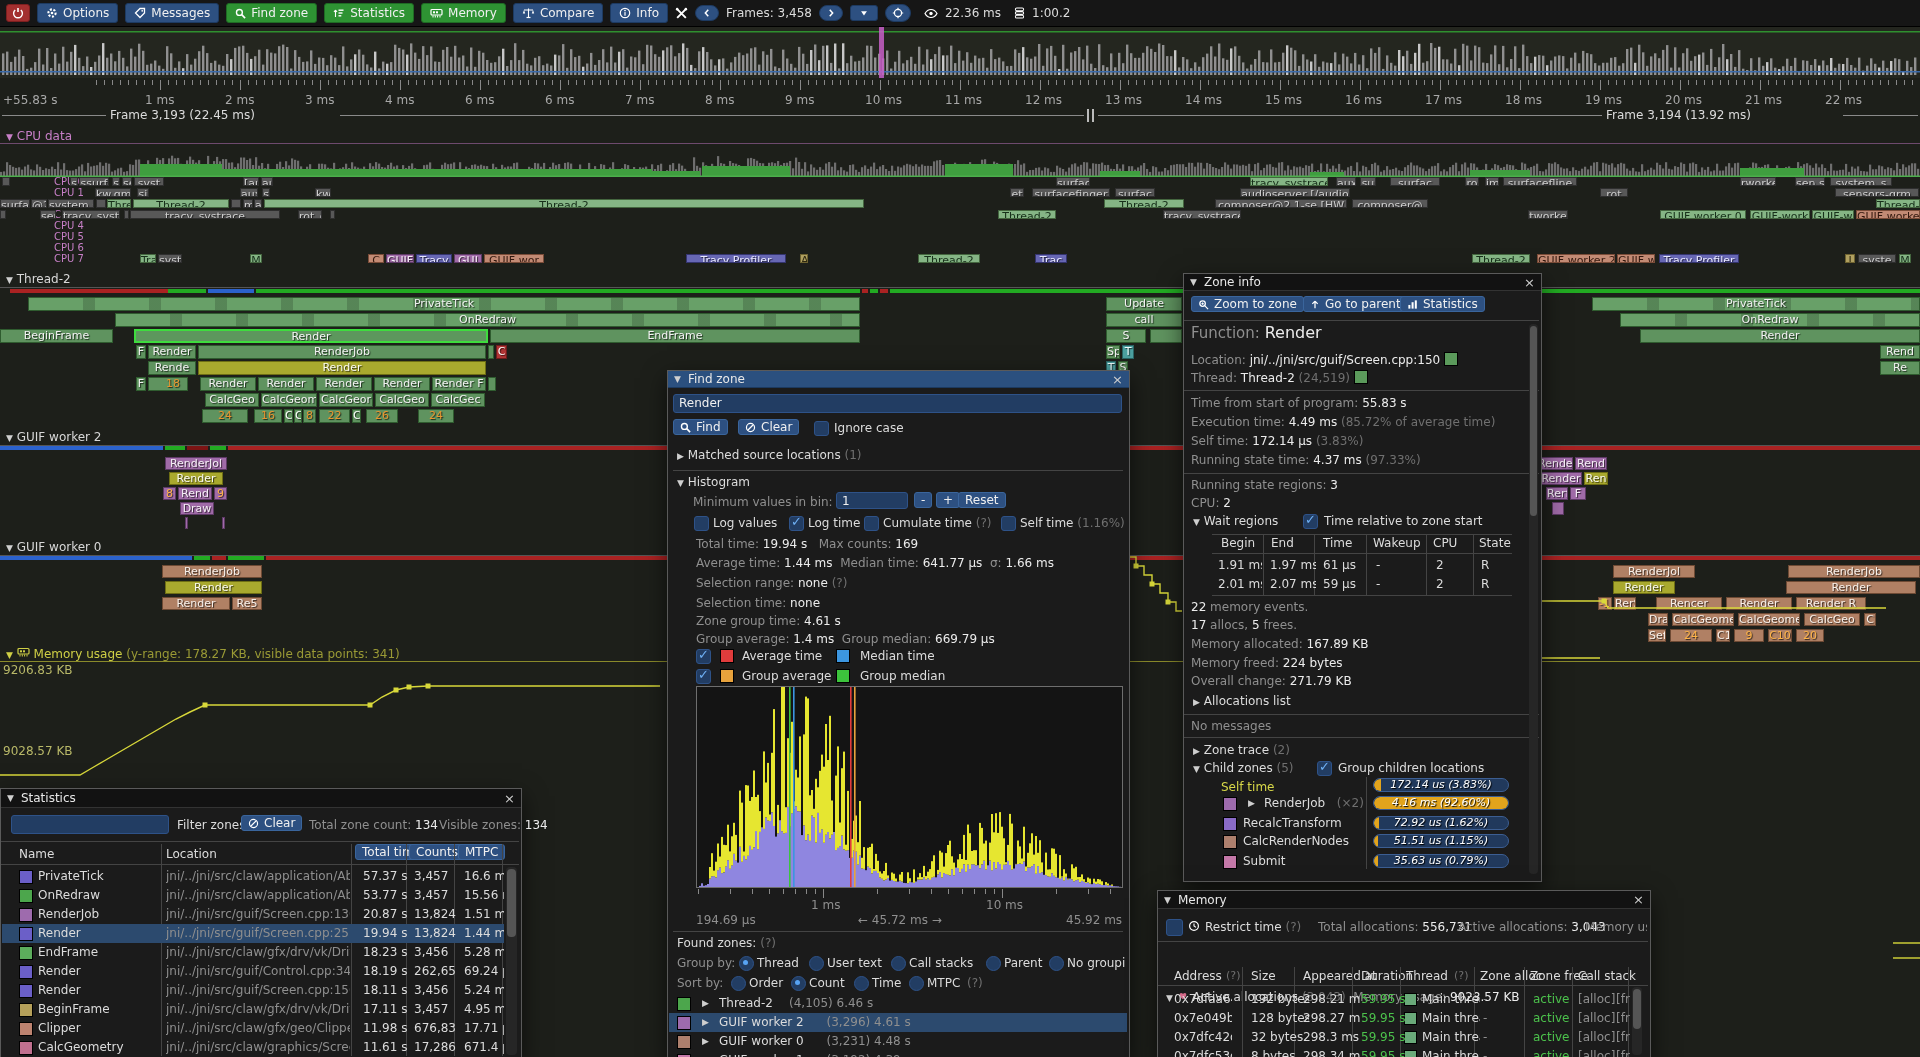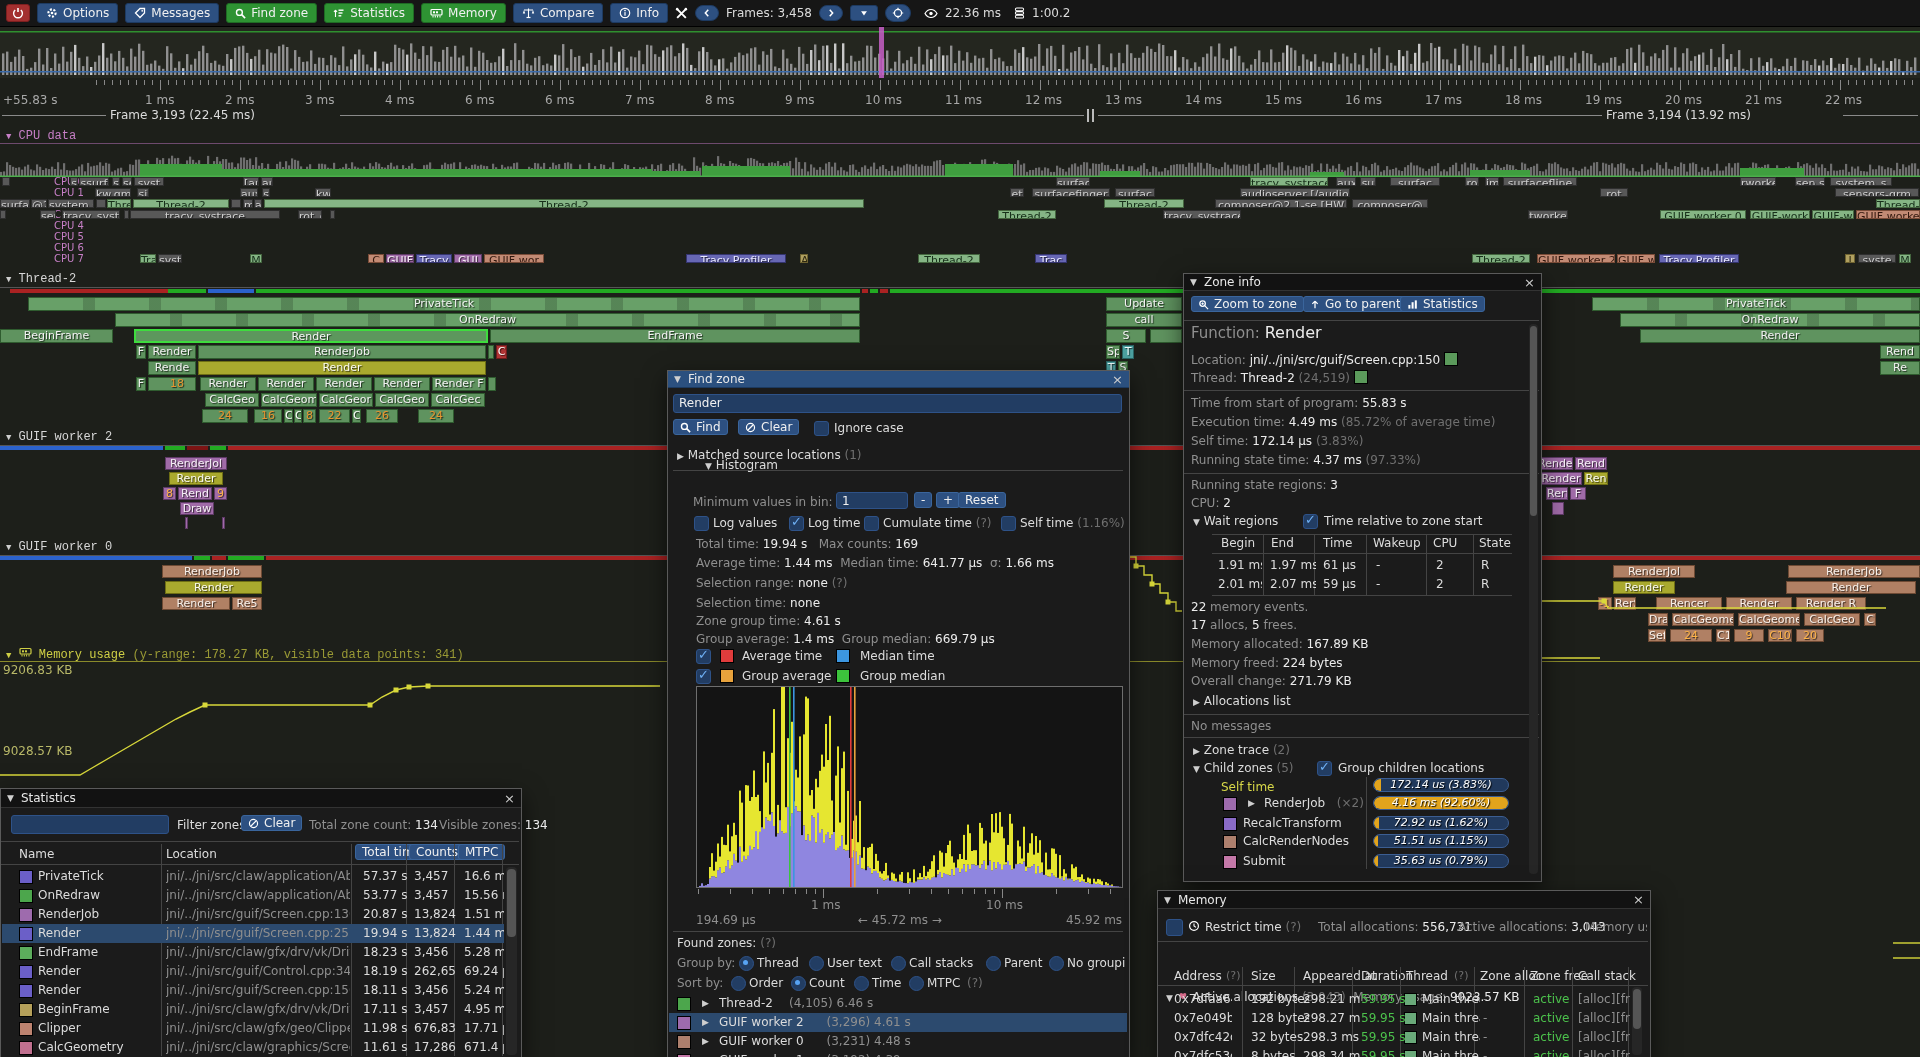--- a/index.html
+++ b/index.html
@@ -48,21 +48,21 @@
   .z-gnum{background:#5f935f;border-color:#2f5c2f;color:#e8952f;}
   .z-gC{background:#5f935f;border-color:#2f5c2f;color:#fff;}
   .z-pnum{background:#a06ba8;border-color:#5e3a66;color:#ffb347;}
   .z-brnum{background:#b08064;border-color:#6e4a34;color:#ffb347;}
   .z-cg{background:#585858;border-color:#2e2e2e;color:#cccccc;}
   .z-cgreen{background:#85b585;border-color:#44663f;color:#17301a;text-shadow:none;}
   .z-cindigo{background:#6767b4;border-color:#34346e;color:#e6e6ff;}
   .z-csalmon{background:#c28a74;border-color:#7a4c38;color:#33180e;text-shadow:none;}
   .z-cpurple{background:#a06ba8;border-color:#5e3a66;color:#f4eaf4;}
   .z-ctan{background:#b0a060;border-color:#6e6230;color:#2e2810;text-shadow:none;}
-  .sechdr{position:absolute;font-size:12px;white-space:nowrap;font-family:Liberation Mono, monospace;}
+  .sechdr{position:absolute;font-size:12px;white-space:nowrap;}
   .cpulab{position:absolute;color:#c77fc7;font-size:10px;line-height:10px;}
   .rtick{position:absolute;width:1px;background:#888;}
   .rlab{position:absolute;color:#a8a8a8;font-size:12px;white-space:nowrap;}
   .framelab{position:absolute;color:#dcdcdc;font-size:12px;white-space:nowrap;}
   .fline{position:absolute;height:1px;background:#8a8a8a;}
   .zibar{position:absolute;height:14px;border-radius:7px;background:#21395c;border:1px solid #3c5e92;box-sizing:border-box;overflow:hidden;font-style:italic;font-size:11px;text-align:center;line-height:12px;color:#fff;text-shadow:1px 1px 1px #000;}
   .zibar .fillseg{position:absolute;left:0;top:0;bottom:0;background:#e2a41c;}
   .zibar .bartxt{position:relative;}
   .cell{position:absolute;white-space:nowrap;overflow:hidden;font-size:12px;line-height:14px;}
 </style>
@@ -1735,21 +1735,21 @@
       <div class="zone z-red" style="left: 496px; top: 345px; width: 11px; height: 14px;">C</div>
       <div class="zone z-g2" style="left: 1106px; top: 345px; width: 14px; height: 14px;">Sp</div>
       <div class="zone z-teal" style="left: 1122px; top: 345px; width: 12px; height: 14px;">T</div>
       <div class="zone z-g2" style="left: 1880px; top: 345px; width: 40px; height: 14px;">Rend</div>
       <div class="zone z-g2" style="left: 148px; top: 361px; width: 48px; height: 14px;">Rende</div>
       <div class="zone z-y" style="left: 198px; top: 361px; width: 288px; height: 14px;">Render</div>
       <div class="zone z-teal" style="left: 1106px; top: 361px; width: 10px; height: 14px;">T</div>
       <div class="zone z-g2" style="left: 1118px; top: 361px; width: 10px; height: 14px;">S</div>
       <div class="zone z-g2" style="left: 1880px; top: 361px; width: 40px; height: 14px;">Re</div>
       <div class="zone z-g2" style="left: 136px; top: 377px; width: 10px; height: 14px;">F</div>
-      <div class="zone z-gnum" style="left: 148px; top: 377px; width: 48px; height: 14px; padding-left: 10px;">18</div>
+      <div class="zone z-gnum" style="left: 148px; top: 377px; width: 40px; height: 14px; padding-left: 10px;">18</div>
       <div class="zone z-g2" style="left: 200px; top: 377px; width: 56px; height: 14px;">Render</div>
       <div class="zone z-g2" style="left: 258px; top: 377px; width: 56px; height: 14px;">Render</div>
       <div class="zone z-g2" style="left: 316px; top: 377px; width: 56px; height: 14px;">Render</div>
       <div class="zone z-g2" style="left: 374px; top: 377px; width: 56px; height: 14px;">Render</div>
       <div class="zone z-g2" style="left: 432px; top: 377px; width: 54px; height: 14px;">Render F</div>
       <div class="zone z-g2" style="left: 488px; top: 377px; width: 8px; height: 14px;"></div>
       <div class="zone z-g2" style="left: 205px; top: 393px; width: 54px; height: 14px;">CalcGeo</div>
       <div class="zone z-g2" style="left: 261px; top: 393px; width: 56px; height: 14px;">CalcGeome</div>
       <div class="zone z-g2" style="left: 319px; top: 393px; width: 54px; height: 14px;">CalcGeor</div>
       <div class="zone z-g2" style="left: 375px; top: 393px; width: 54px; height: 14px;">CalcGeo</div>
@@ -1987,21 +1987,21 @@
             <circle cx="6" cy="6" r="4.4" fill="none" stroke="#fff" stroke-width="1.3"></circle>
             <path d="M3 9 9 3" stroke="#fff" stroke-width="1.3"></path>
           </svg>
         </span>
         <span>Clear</span>
       </div>
     <span class="chk" style="position:absolute;left:146px;top:50px;"></span>
     <div class="ln" style="left:166px;top:50px;">Ignore case</div>
     <div class="ln" style="left:9px;top:77px;"><span class="tri">▶</span>&nbsp;<span>Matched source locations</span> <span class="q">(1)</span></div>
     <div class="sep" style="left:5px;top:99px;width:450px;"></div>
-    <div class="ln" style="left:9px;top:87px;margin-left:28px;"><span class="tri">▼</span>&nbsp;<span>Histogram</span></div>
+    <div class="ln" style="left:9px;top:104px;"><span class="tri">▼</span>&nbsp;<span>Histogram</span></div>
     <div class="ln lbl" style="left:25px;top:124px;">Minimum values in bin:</div>
     <div class="inputbox" style="position:absolute;left:168px;top:121px;width:72px;height:17px;"><span>1</span></div>
     <div class="btn sm" style="position:absolute;left:246px;top:121px;">
         <span>-</span>
       </div>
     <div class="btn sm" style="position:absolute;left:268px;top:121px;">
         <span>+</span>
       </div>
     <div class="btn sm" style="position:absolute;left:290px;top:121px;">
         <span>Reset</span>

